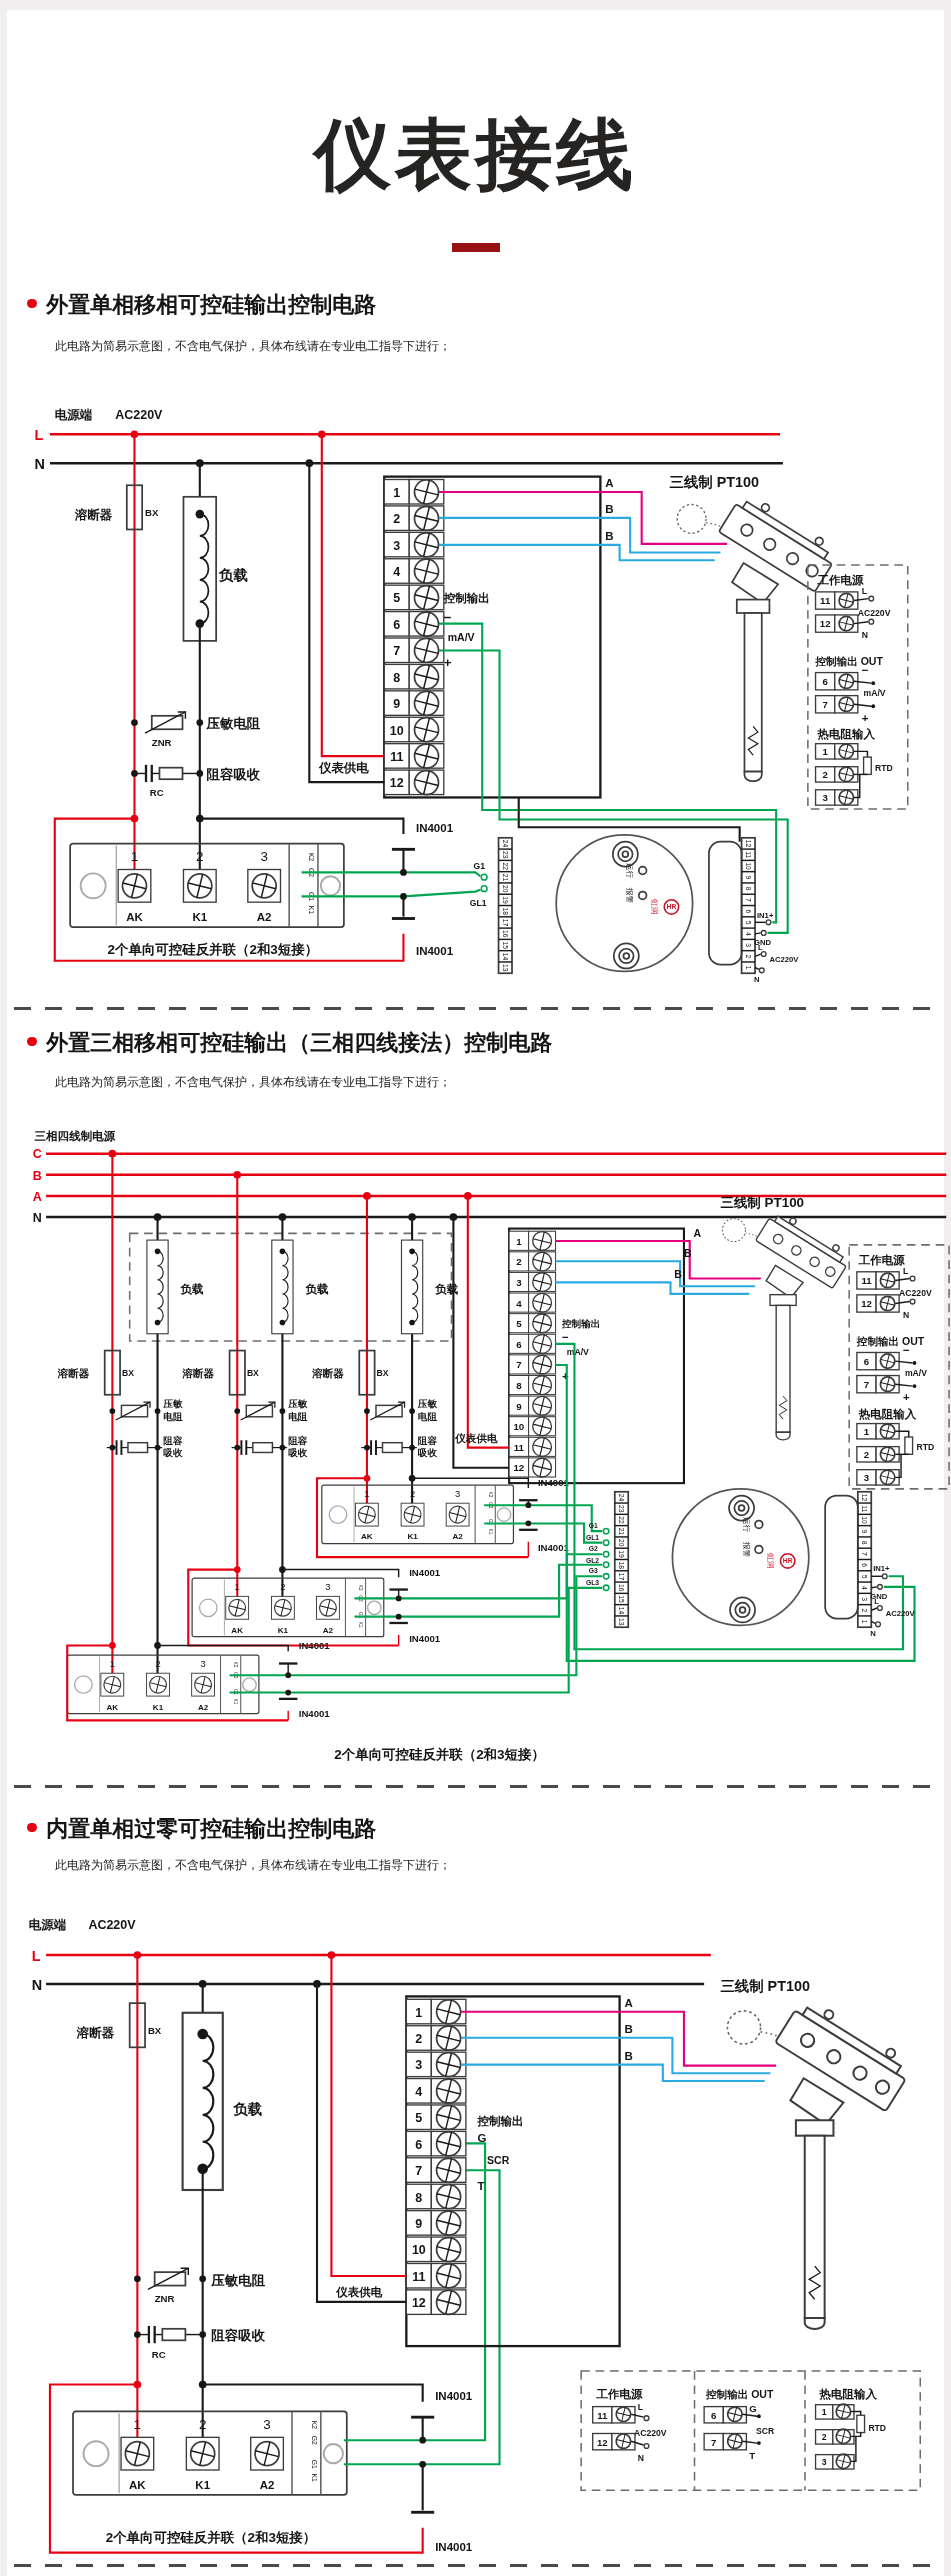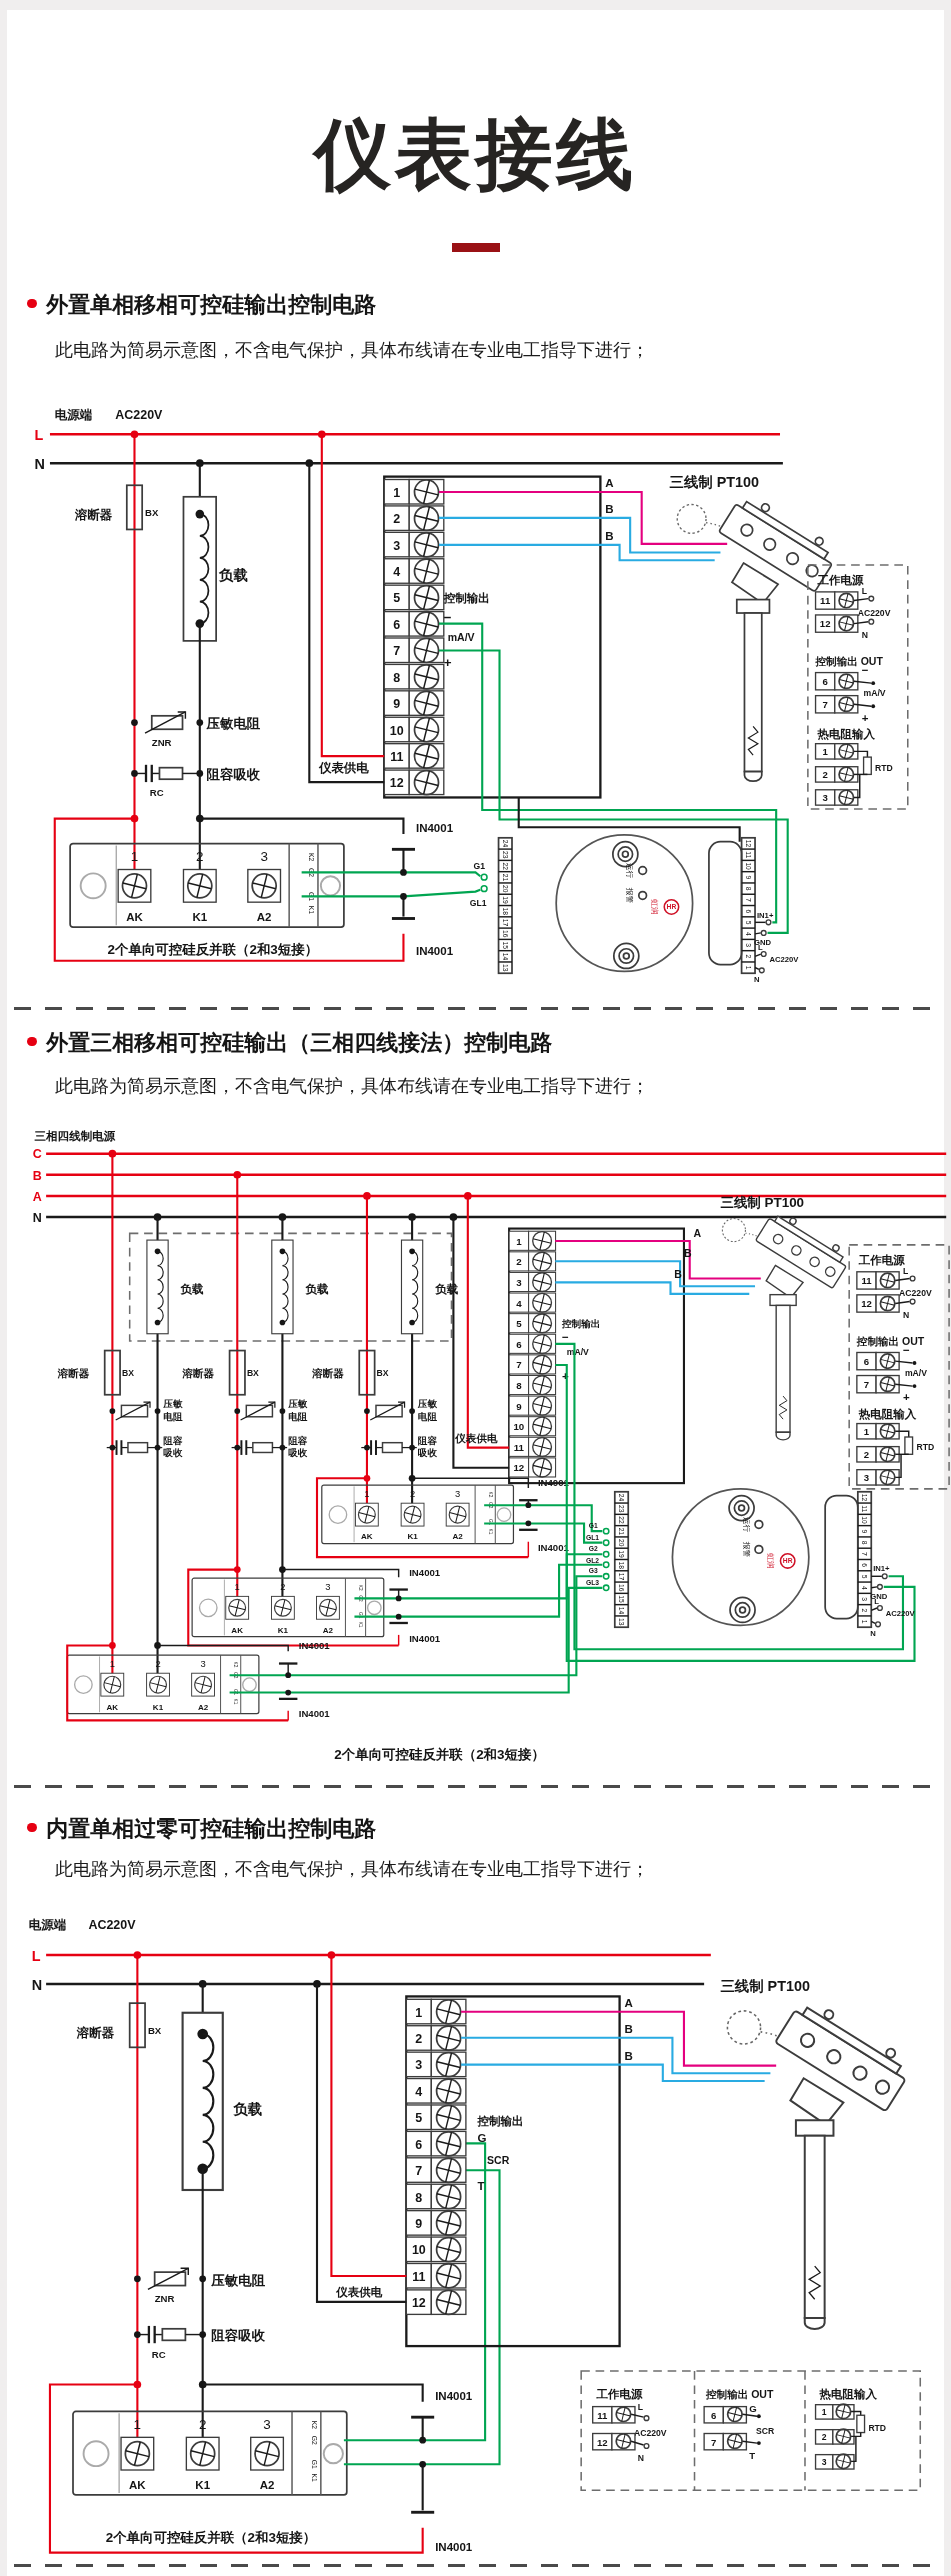--- a/index.html
+++ b/index.html
@@ -5,21 +5,21 @@
   html,body{margin:0;padding:0;background:#ffffff;}
   .sheet{position:relative;width:951px;height:2576px;background:#fff;font-family:"Liberation Sans","DejaVu Sans",sans-serif;overflow:hidden;}
   .edge{position:absolute;background:#f0eeee;}
   .edge.top{left:0;top:0;width:951px;height:9.6px;}
   .edge.left{left:0;top:0;width:6.7px;height:2576px;}
   .edge.right{right:0;top:0;width:6.7px;height:2576px;}
   .title{position:absolute;top:104px;left:0;width:951px;text-align:center;font-size:77px;font-weight:900;color:#262422;letter-spacing:3.8px;}
   .title-dash{position:absolute;top:243px;left:452px;width:48px;height:8.6px;background:#9a1115;}
   .sec-head{position:absolute;left:27px;font-size:22px;font-weight:bold;color:#151515;}
   .bullet{display:inline-block;width:9.6px;height:9.6px;border-radius:50%;background:#e60012;margin-right:9.6px;vertical-align:3.8px;}
-  .sec-note{position:absolute;left:55px;font-size:18px;color:#1c1c1c;}
+  .sec-note{position:absolute;left:55px;font-size:12px;color:#1c1c1c;}
   .divider{position:absolute;left:13.5px;width:924px;height:2.9px;
      background:repeating-linear-gradient(90deg,#4a4a4a 0 17.3px,transparent 17.3px 31px);}
   svg{position:absolute;left:0;}
   svg line,svg polyline,svg path,svg rect,svg circle,svg polygon{fill:none;stroke-linecap:butt;}
   .k{stroke:#1a1a1a}.r{stroke:#e60012}.g{stroke:#00a551}.m{stroke:#e4007f}.b{stroke:#29abe2}
   .w1{stroke-width:1.5}.w2{stroke-width:2.2}.w3{stroke-width:2.6}
   .comp{stroke:#3c3c3c;stroke-width:1.8;fill:#fff;}
   .compn{stroke:#3c3c3c;stroke-width:1.8;}
   .dr{fill:#e60012;stroke:none}.dk{fill:#161616;stroke:none}
   .cg{stroke:#00a551;stroke-width:1.6;fill:#fff}

